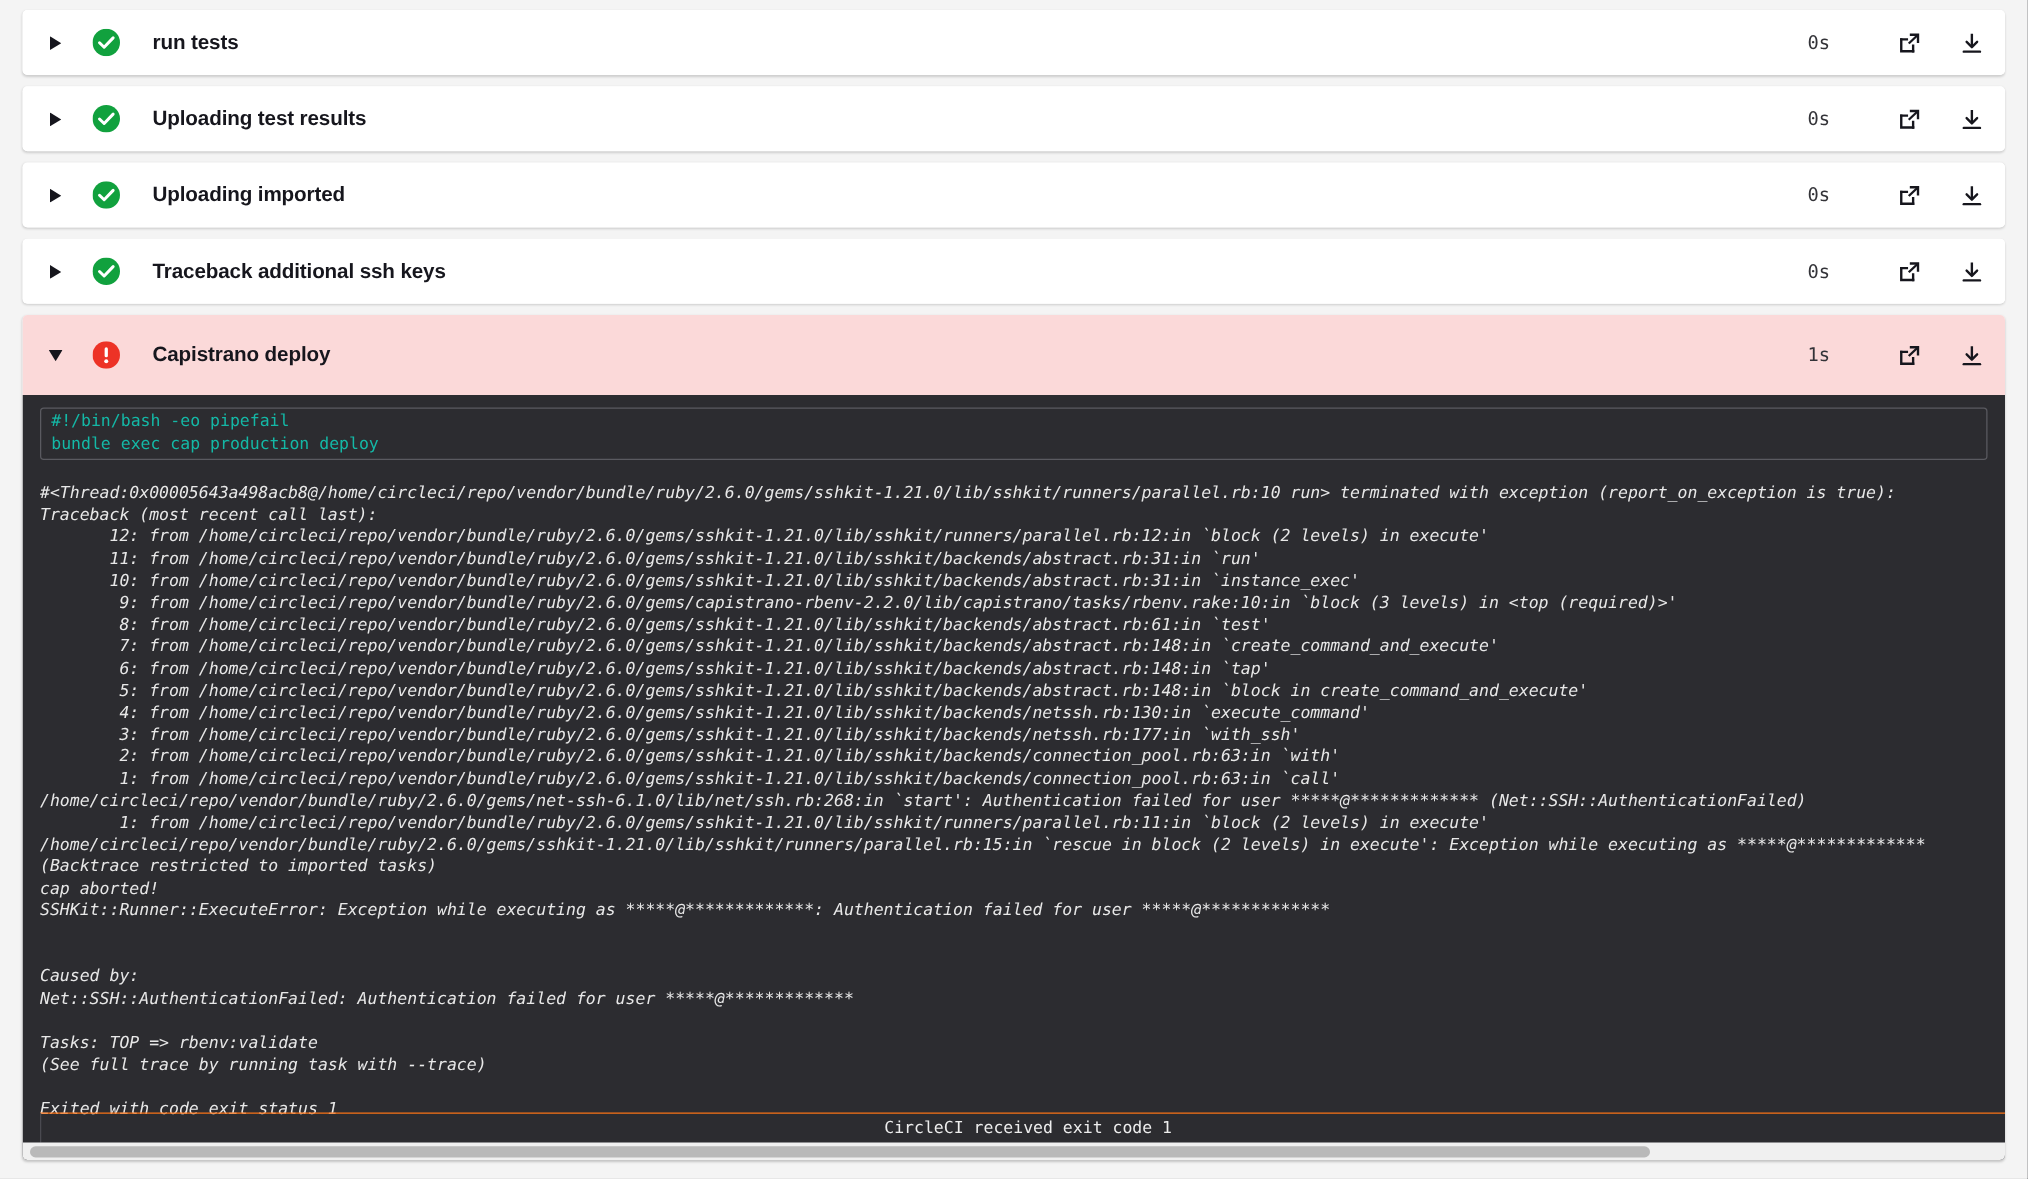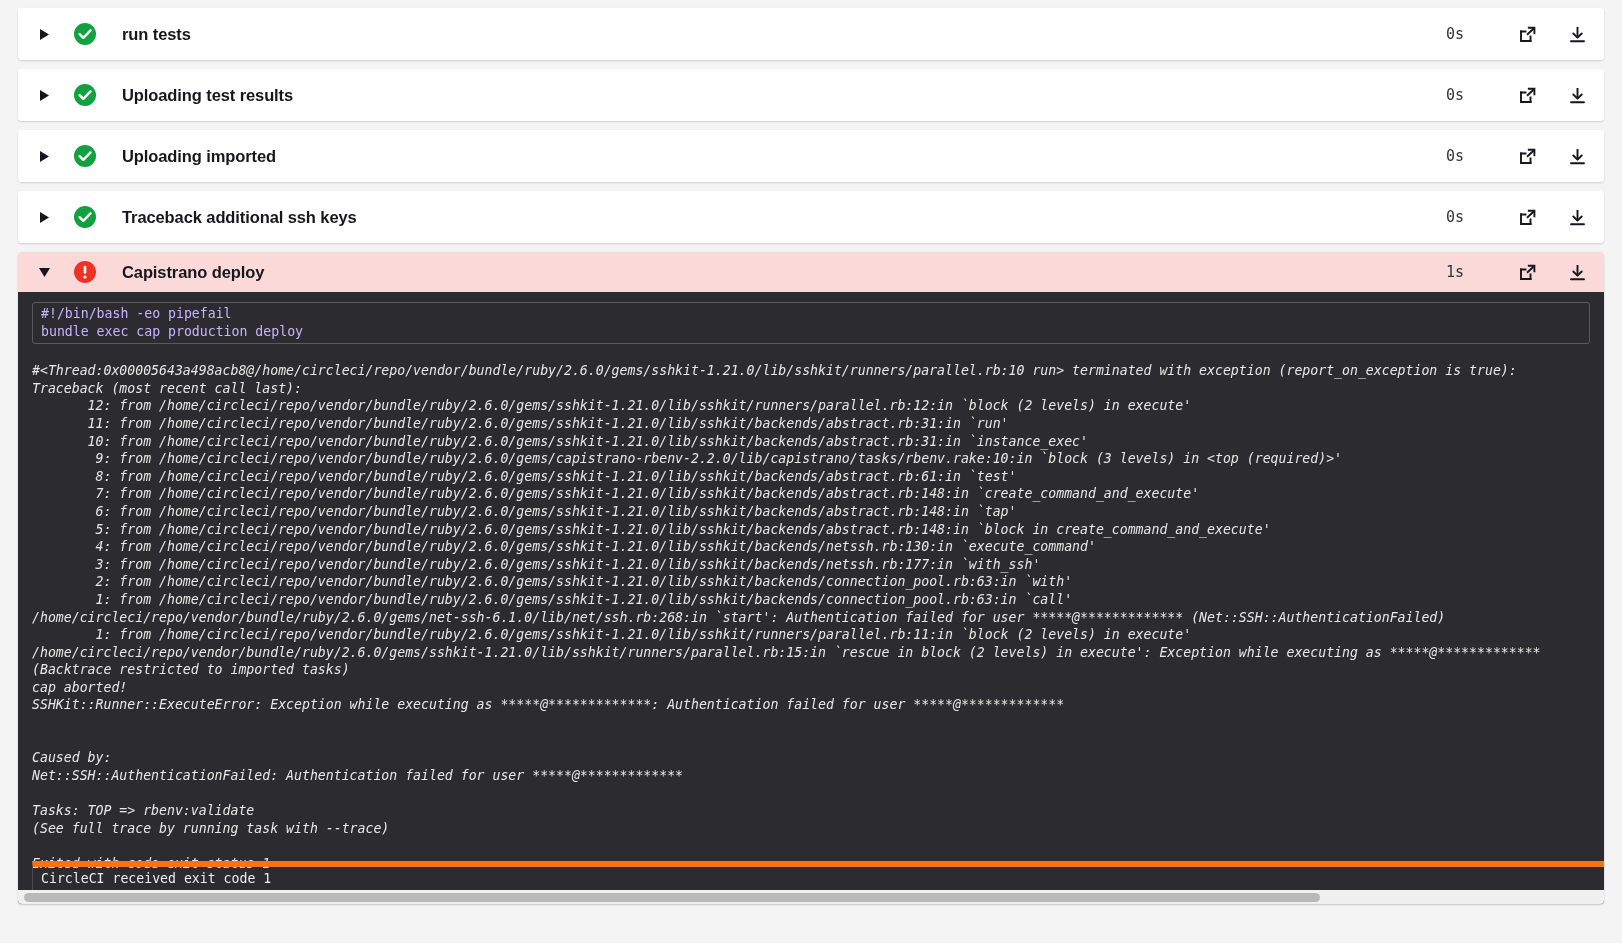--- a/index.html
+++ b/index.html
@@ -36,21 +36,21 @@
     align-items: center;
     height: 52px;
     padding: 0 16px 0 18px;
     box-sizing: border-box;
     background: #ffffff;
     cursor: pointer;
     gap: 12px;
   }
   .step-header.failed-header {
     background: #fbd9d9;
-    height: 40px;
+    height: 64px;
     justify-content: space-between;
   }
 
   .caret {
     width: 16px;
     height: 16px;
     flex: 0 0 16px;
     display: flex;
     align-items: center;
     justify-content: center;
@@ -108,45 +108,46 @@
     height: 612px;
     box-sizing: border-box;
   }
 
   .cmd-box {
     border: 1px solid #5a5a60;
     border-radius: 3px;
     margin: 2px 14px 0 14px;
     padding: 2px 0 3px 8px;
     white-space: pre;
-    color: #c4b5fd;
+    color: #14b8a6;
   }
 
   .out-block {
     padding: 18px 0 0 14px;
     white-space: pre;
     color: #e8e8e8;
   }
   .out-line {
     white-space: pre;
     height: 17.6px;
     font-style: italic;
   }
 
   .received-line {
     position: absolute;
     left: 14px;
     right: 0;
     bottom: 14px;
-    border-top: 6px solid #f97316;
+    border-top: 1px solid #f97316;
     border-left: 1px solid #4a4a50;
     padding: 3px 0 2px 8px;
     white-space: pre;
     color: #ededed;
     box-sizing: border-box;
+    text-align: center;
   }
 
   .hscroll-track {
     position: absolute;
     left: 0;
     right: 0;
     bottom: 0;
     height: 14px;
     background: #f0f0f0;
   }

